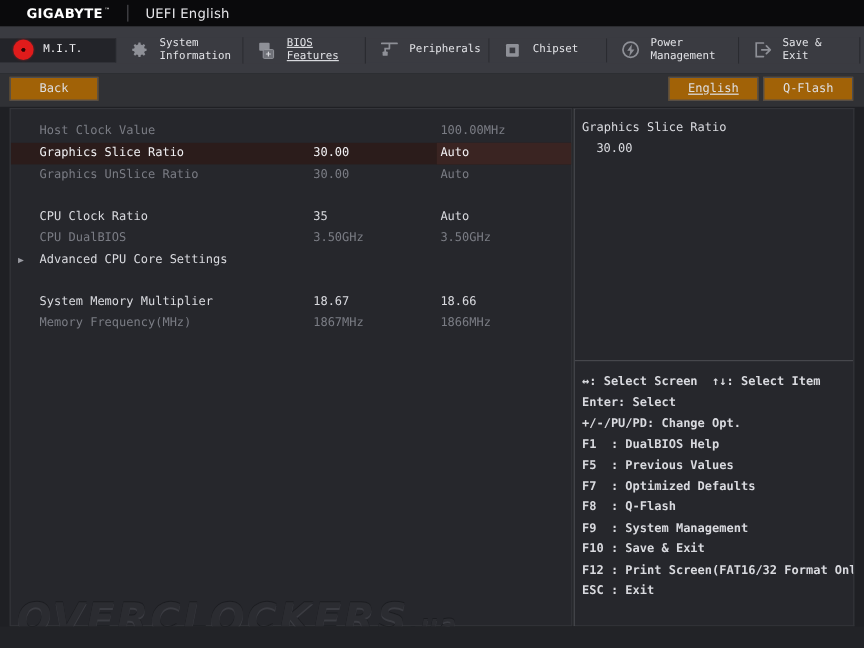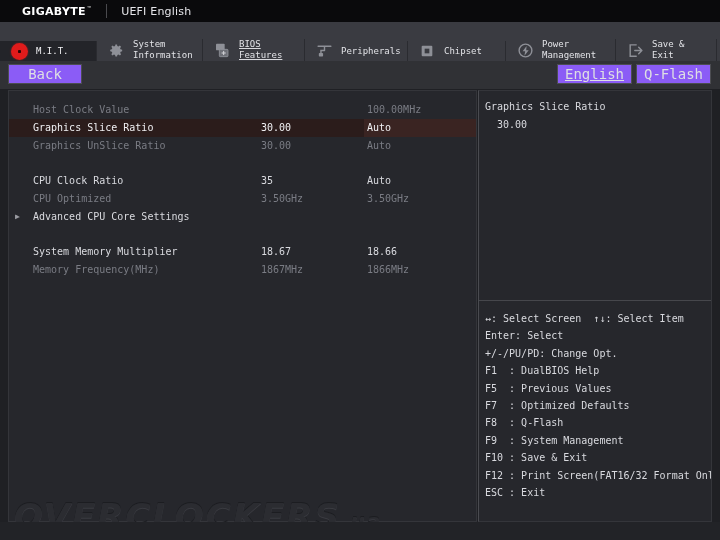--- a/index.html
+++ b/index.html
@@ -55,21 +55,21 @@
     letter-spacing: 0.2px;
   }
 
   
   .tabstrip {
     position: absolute;
     left: 0; top: 22px;
     width: 720px; height: 39px;
     background: #3a3b41;
     display: flex;
-    align-items: flex-end;
+    align-items: center;
   }
   .tab {
     position: relative;
     display: flex;
     align-items: center;
     gap: 7px;
     padding: 0 9px;
     background: #3a3b41;
     border-right: 1px solid #2a2b30;
     box-sizing: border-box;
@@ -116,24 +116,24 @@
   
   .buttonrow {
     position: absolute;
     left: 0; top: 61px;
     width: 720px; height: 28px;
     background: #303135;
   }
   .btn {
     position: absolute;
     box-sizing: border-box;
-    background: #8b5cf6;
+    background: #a16207;
     border: 1px solid #4c4d52;
     color: #dedfe3;
-    font-size: 14px;
+    font-size: 10px;
     display: flex;
     align-items: center;
     justify-content: center;
   }
   .btn-back  { left: 8px;   top: 3px; width: 74px; height: 20px; }
   .btn-lang  { left: 557px; top: 3px; width: 75px; height: 20px; text-decoration: underline; }
   .btn-qf    { left: 636px; top: 3px; width: 75px; height: 20px; }
 
   
   .panel-left {
@@ -228,20 +228,21 @@
   .keys {
     position: absolute;
     left: 6px; top: 219px;
     width: 226px;
   }
   .keyline {
     font-size: 10px;
     line-height: 17.4px;
     color: #d9dadf;
     white-space: pre;
+    font-weight: bold;
   }
 
   
   .watermark {
     position: absolute;
     left: 14px; top: 496px;
     width: 420px;
     font-family: "DejaVu Sans", sans-serif;
     font-weight: bold;
     font-style: italic;
@@ -369,21 +370,21 @@
           <span class="cell-mid dim">30.00</span>
           <span class="cell-right dim">Auto</span>
         </div>
         <div class="row gap"></div>
         <div class="row">
           <span class="cell-label norm">CPU Clock Ratio</span>
           <span class="cell-mid norm">35</span>
           <span class="cell-right norm">Auto</span>
         </div>
         <div class="row">
-          <span class="cell-label dim">CPU Optimized</span>
+          <span class="cell-label dim">CPU DualBIOS</span>
           <span class="cell-mid dim">3.50GHz</span>
           <span class="cell-right dim">3.50GHz</span>
         </div>
         <div class="row">
           <span class="arrow-sub">▶</span>
           <span class="cell-label norm">Advanced CPU Core Settings</span>
         </div>
         <div class="row gap"></div>
         <div class="row">
           <span class="cell-label norm">System Memory Multiplier</span>

